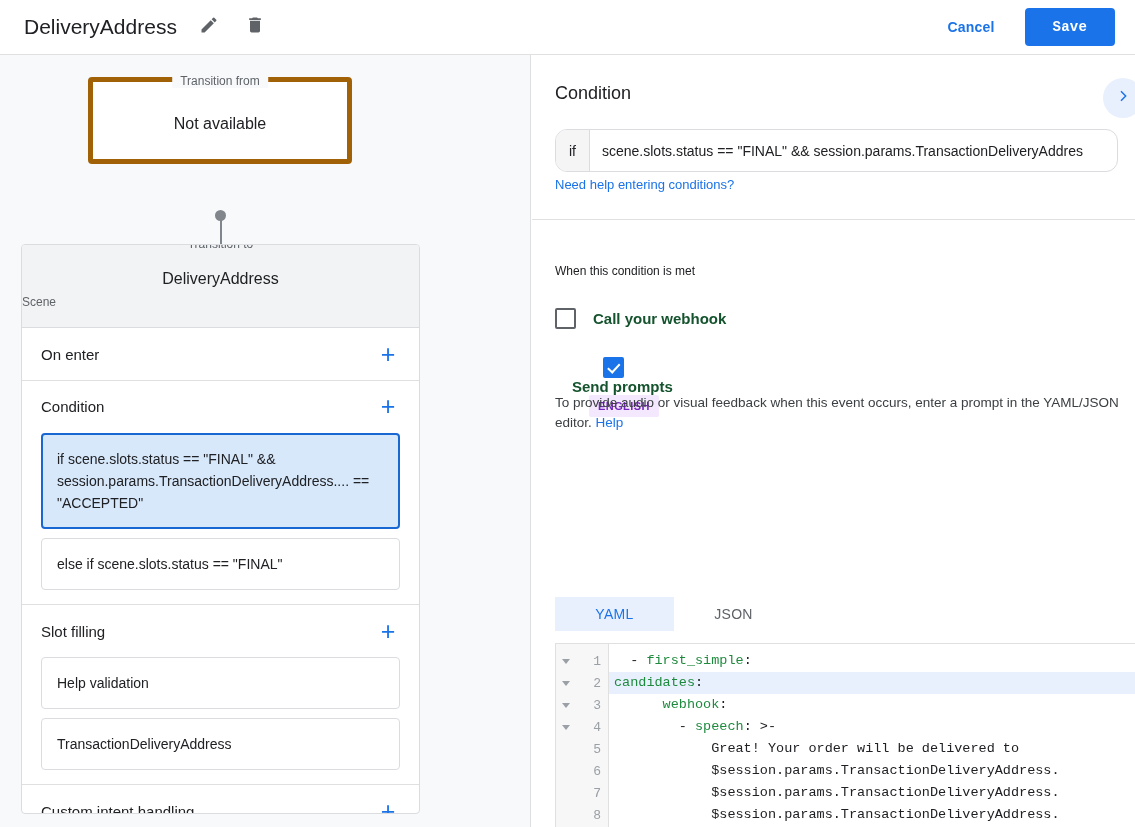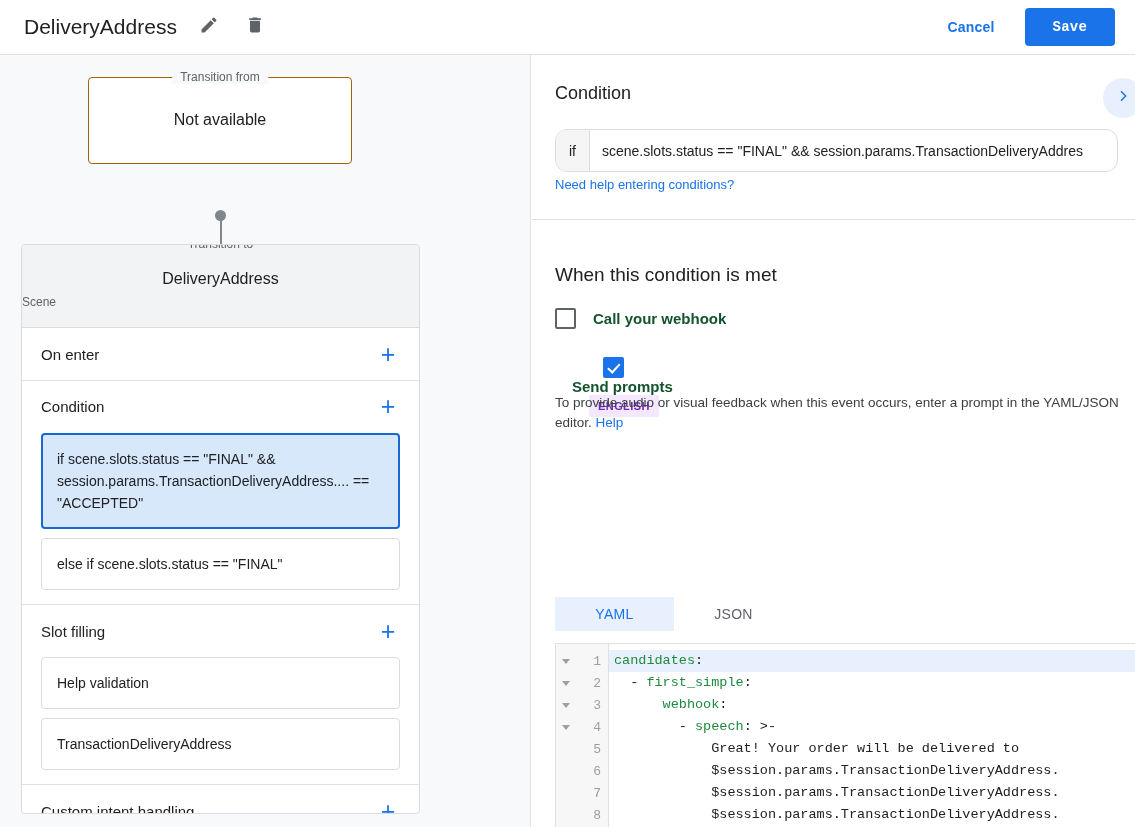--- a/index.html
+++ b/index.html
@@ -52,21 +52,21 @@
   
   .left-panel {
     position: absolute; left: 0; top: 55px;
     width: 531px; height: 772px;
     background: #f8f9fa;
     border-right: 1px solid #e0e0e0;
     overflow: hidden;
   }
   .fieldset {
     position: absolute;
-    border: 1px solid #a16207;
+    border: 5px solid #a16207;
     border-radius: 4px;
     padding-left: 13px;
   }
   .fieldset-legend {
     position: absolute; top: -8px; left: 50%;
     transform: translateX(-50%);
     background: #f8f9fa;
     padding: 0 8px;
     font-size: 12px; color: #5f6368;
     white-space: nowrap;
@@ -209,21 +209,21 @@
   }
   .help-link {
     position: absolute; left: 23px; top: 122px;
     font-size: 13px; color: #1a73e8; cursor: pointer;
     text-decoration: none;
   }
 
   .met-block { position: relative; padding: 0 0 0 0; }
   .met-title {
     position: absolute; left: 23px; top: 44px;
-    font-size: 19px; color: #202124;
+    font-size: 12px; color: #202124;
   }
   .cb-row {
     position: absolute; display: flex; align-items: center;
   }
   .cb-webhook { left: 23px; top: 88px; }
   .cb-prompts { left: 23px; top: 137px; flex-direction: column; }
   .checkbox {
     width: 21px; height: 21px;
     border: 2px solid #5f6368;
     border-radius: 2px;
@@ -492,22 +492,22 @@
           </div>
           <div class="gutter-row">
             <div class="lnum">7</div>
           </div>
           <div class="gutter-row">
             <div class="lnum">8</div>
           </div>
           <div class="gutter-row"></div>
         </div>
       <div class="code-area" id="code-area">
+          <div class="code-line"><span class="tok-plain">  - </span><span class="tok-key">first_simple</span><span class="tok-punc">:</span></div>
           <div class="code-line hl"><span class="tok-plain"></span><span class="tok-key">candidates</span><span class="tok-punc">:</span></div>
-          <div class="code-line"><span class="tok-plain">  - </span><span class="tok-key">first_simple</span><span class="tok-punc">:</span></div>
           <div class="code-line"><span class="tok-plain">      </span><span class="tok-key">webhook</span><span class="tok-punc">:</span></div>
           <div class="code-line"><span class="tok-plain">        - </span><span class="tok-key">speech</span><span class="tok-punc">: &gt;-</span></div>
           <div class="code-line">            Great! Your order will be delivered to</div>
           <div class="code-line">            $session.params.TransactionDeliveryAddress.</div>
           <div class="code-line">            $session.params.TransactionDeliveryAddress.</div>
           <div class="code-line">            $session.params.TransactionDeliveryAddress.</div>
           <div class="code-line">            $session.params.TransactionDeliveryAddress.</div>
         </div>
     </div>
   </div>

